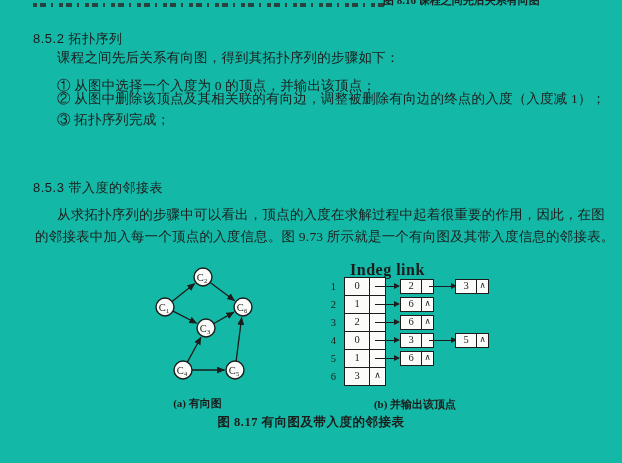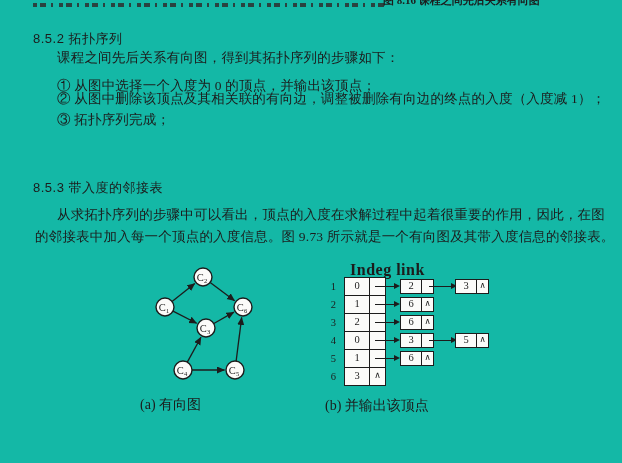--- a/index.html
+++ b/index.html
@@ -11,21 +11,21 @@
   .line{position:absolute;font-size:13.5px;line-height:15px;white-space:nowrap;letter-spacing:.2px;}
   .heading{position:absolute;font-family:"Liberation Sans","DejaVu Sans",sans-serif;
     font-weight:normal;font-size:13px;white-space:nowrap;letter-spacing:.5px;}
   .topclip{position:absolute;left:383px;top:0;width:239px;height:8px;overflow:hidden;}
   .topclip span{display:block;margin-top:-5px;font-weight:bold;font-size:11px;line-height:11px;white-space:nowrap;}
   .frag{position:absolute;left:33px;top:3px;width:352px;height:4px;
     background:
       repeating-linear-gradient(90deg,#2e2e2e 0 4px,transparent 4px 7px,#2e2e2e 7px 13px,transparent 13px 18px,#2e2e2e 18px 20px,transparent 20px 26px);
     opacity:.85;}
   .gsvg{position:absolute;left:0;top:0;}
-  .cap{position:absolute;font-weight:400;font-size:14px;white-space:nowrap;}
+  .cap{position:absolute;font-weight:700;font-size:11px;text-align:center;white-space:nowrap;}
   .figcap{position:absolute;left:0;top:414px;width:622px;text-align:center;
     font-weight:600;font-size:12.5px;letter-spacing:.5px;}
   .adj-header{position:absolute;left:342px;top:261px;font-weight:600;font-size:16px;letter-spacing:.5px;margin-left:8px;}
   .cell{position:absolute;border:1.3px solid #1c1c1c;box-sizing:border-box;
     font-size:10.5px;text-align:center;background:#fbfbf9;}
   .adj-label{position:absolute;font-size:10.5px;text-align:right;}
   .arr{position:absolute;height:1.4px;background:#1c1c1c;}
   .arrhead{position:absolute;width:0;height:0;border-top:3.2px solid transparent;
     border-bottom:3.2px solid transparent;border-left:6px solid #1c1c1c;}
 </style>
@@ -121,13 +121,14 @@
       <div class="arr" style="left: 375px; top: 357.8px; width: 20px;"></div>
       <div class="arrhead" style="left: 394px; top: 355.3px;"></div>
       <div class="cell" style="left: 400px; top: 351px; width: 22px; height: 15px; line-height: 12px;">6</div>
       <div class="cell" style="left: 421px; top: 351px; width: 13px; height: 15px; line-height: 11px; font-size: 8.5px;">∧</div>
       <div class="adj-label" style="left: 322px; top: 370.5px; width: 14px;">6</div>
       <div class="cell" style="left: 344px; top: 367px; width: 26px; height: 19px; line-height: 16px;">3</div>
       <div class="cell" style="left: 369px; top: 367px; width: 17px; height: 19px; line-height: 15px; font-size: 9px;">∧</div>
     </div>
   <div class="cap" style="left:325px;top:397px;width:180px">(b) 并输出该顶点</div>
 
+  <div class="figcap">图 8.17  有向图及带入度的邻接表</div>
 </div>
 
 </body></html>

